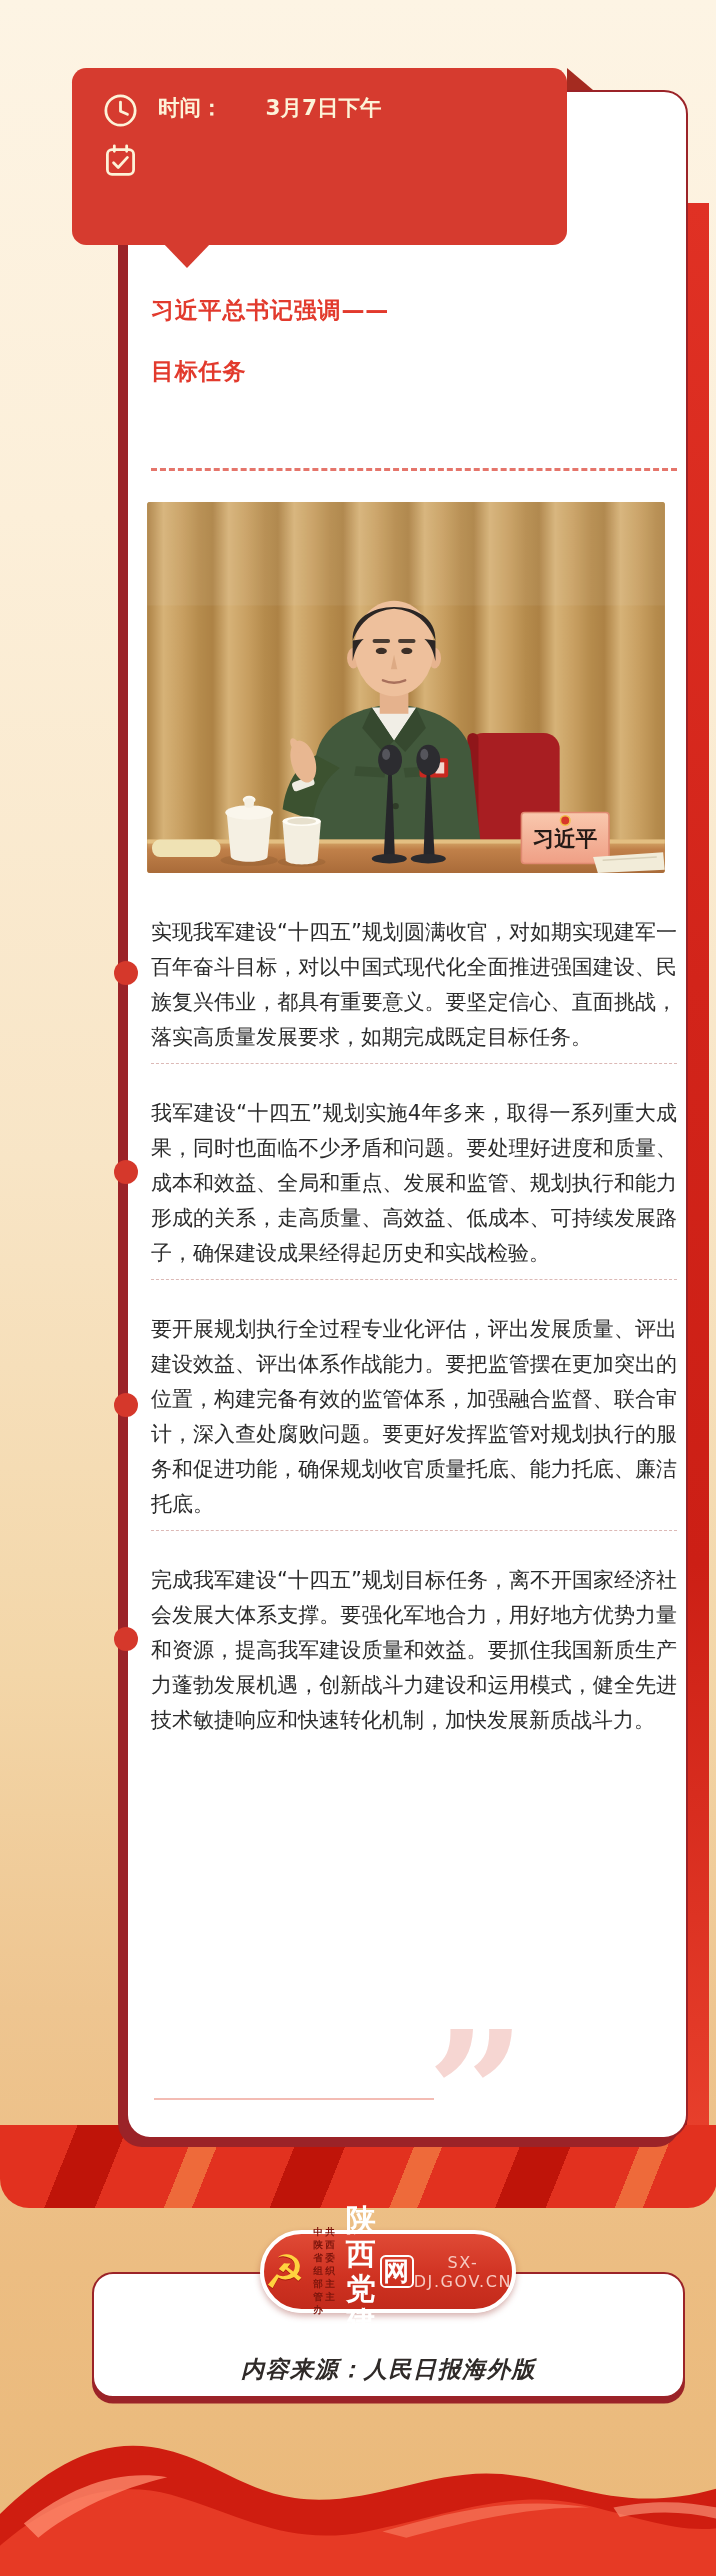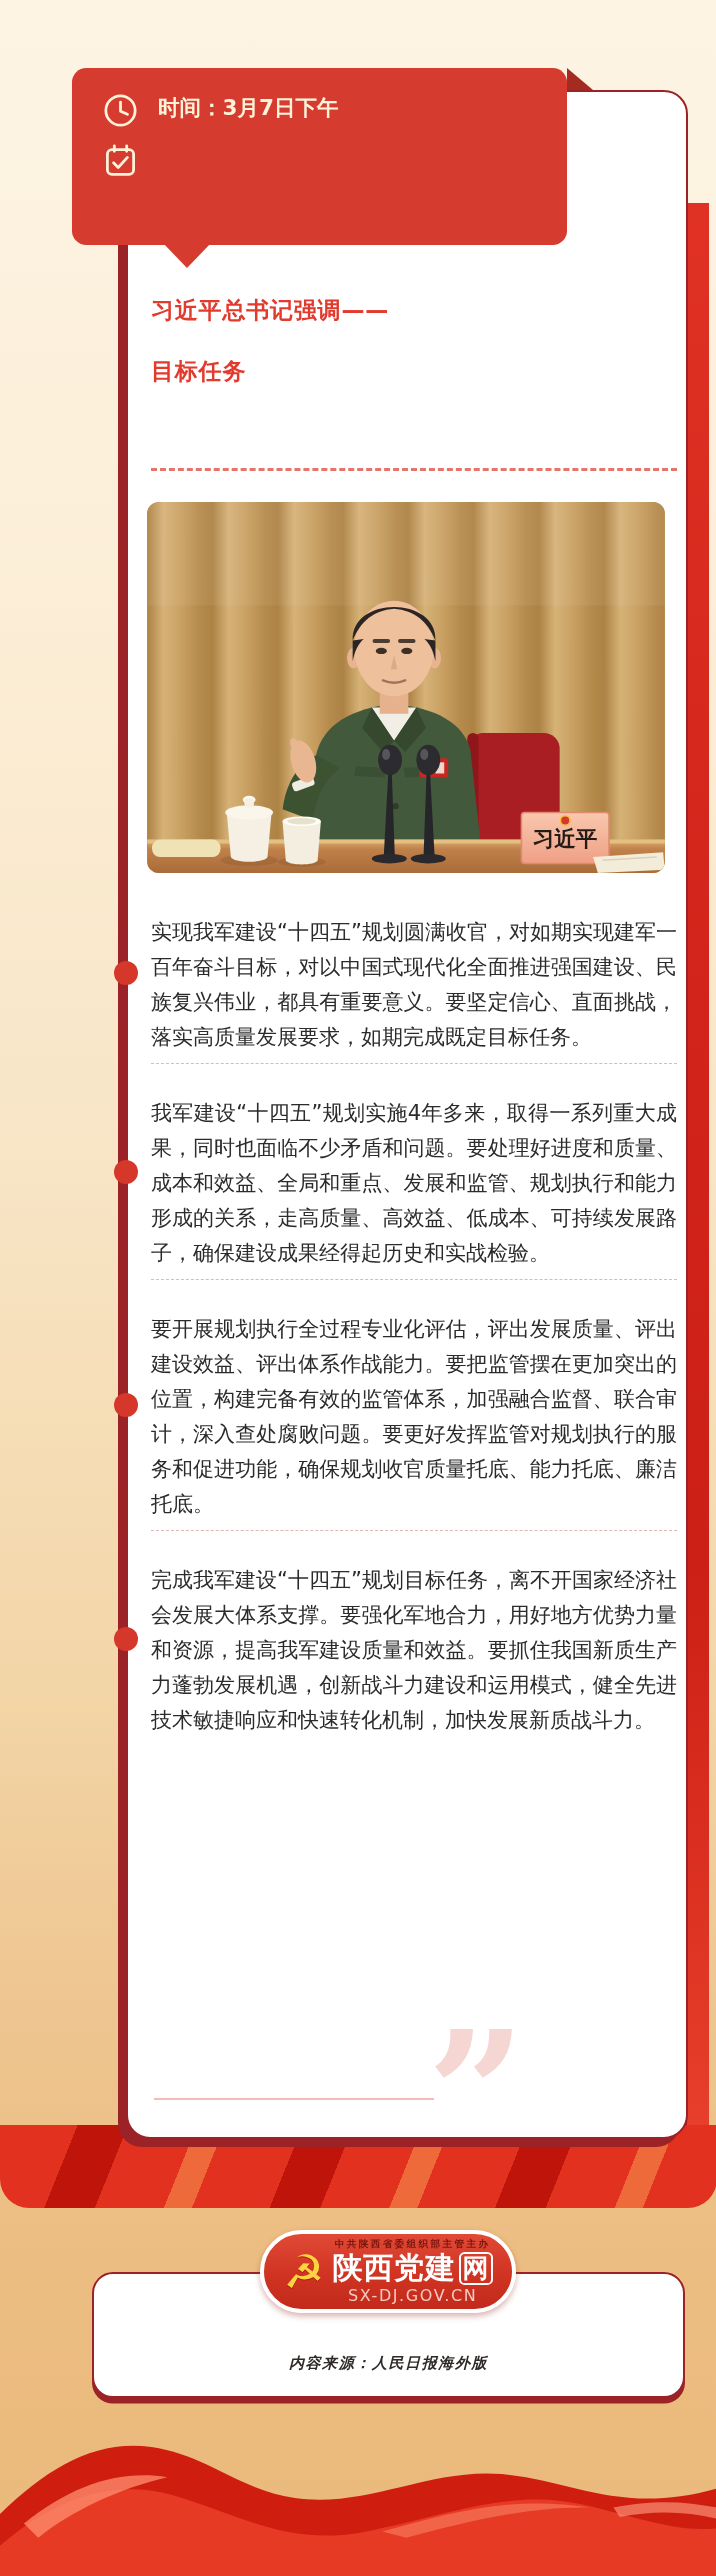--- a/index.html
+++ b/index.html
@@ -33,21 +33,21 @@
     box-shadow:-8px 8px 0 #9b2328;
   }
   
   .banner{
     position:absolute;left:72px;top:68px;width:495px;height:177px;z-index:3;
     background:#d63b2f;border-radius:14.3px;color:#fdf3d8;
     box-sizing:border-box;padding:24px 0 0 30px;
   }
   .banner-row{display:flex;align-items:flex-start;margin-bottom:12.7px;}
   .banner-icon{width:37px;height:37px;flex:0 0 37px;margin-right:19px;}
-  .banner-text{font-size:21.5px;font-weight:700;line-height:32px;display:flex;}
+  .banner-text{font-size:21.5px;font-weight:700;line-height:32px;display:flex;gap:43px;}
   .banner-label{flex:0 0 auto;}
   .banner-value{width:312px;}
   .banner-fold{
     position:absolute;left:567px;top:68px;width:26px;height:22px;z-index:3;
     background:#a42b20;clip-path:polygon(0 0,100% 100%,0 100%);
   }
   .banner-pointer{
     position:absolute;left:162px;top:242px;width:0;height:0;z-index:3;
     border-left:25px solid transparent;border-right:25px solid transparent;
     border-top:26px solid #d63b2f;
@@ -57,21 +57,21 @@
     position:absolute;left:151px;top:280px;width:526px;z-index:3;
     color:#e23a2d;font-size:23px;font-weight:900;line-height:61px;letter-spacing:0.8px;
   }
   .headline-divider{
     position:absolute;left:151px;top:468px;width:526px;height:0;z-index:3;
     border-top:3.2px dashed #e5756b;
   }
   
   .photo{
     position:absolute;left:147px;top:502px;width:518px;height:371px;z-index:3;
-    overflow:hidden;border-radius:12px;background:#c79f60;
+    overflow:hidden;border-radius:3px;background:#c79f60;
   }
   .photo svg{display:block;}
   .nameplate{
     position:absolute;left:374px;top:322px;width:88px;z-index:4;
     text-align:center;font-size:21.5px;font-weight:700;color:#241a16;
   }
   
   .article{position:absolute;left:151px;top:883px;width:526px;z-index:3;}
   .article p{
     margin:0;position:relative;padding:32px 0 8px 0;
@@ -94,35 +94,35 @@
     font-size:171px;line-height:1;color:#f6d6d2;font-weight:700;
   }
   
   .footer-card{
     position:absolute;left:92px;top:2272px;width:593px;height:126px;z-index:2;
     background:#ffffff;border:2.4px solid #9b2328;border-radius:21px;
     box-shadow:0 5.6px 0 #9b2328;box-sizing:border-box;
   }
   .source-line{
     position:absolute;left:0;top:80px;width:100%;text-align:center;
-    font-size:15px;font-style:italic;font-weight:700;color:#2f2a28;letter-spacing:1.6px;
+    font-size:23px;font-style:italic;font-weight:700;color:#2f2a28;letter-spacing:1.6px;
   }
   
   .logo-pill{
     position:absolute;left:260px;top:2230px;width:256px;height:83px;z-index:3;
     background:linear-gradient(180deg,#e04a36 0%,#d03322 55%,#c22a1b 100%);
     border:4.8px solid #ffffff;border-radius:48px;box-sizing:border-box;
     display:flex;align-items:center;justify-content:center;
     box-shadow:0 3.2px 6.4px rgba(140,35,25,0.35);
   }
   .party-emblem{
     font-family:"DejaVu Sans",sans-serif;font-size:46px;line-height:1;
     color:#ffd23f;margin-right:8px;text-shadow:0 0.8px 0 #a81b10;
   }
-  .logo-texts{display:flex;flex-direction:column;align-items:center;}
+  .logo-texts{display:flex;flex-direction:row;align-items:center;}
   .logo-supervisor{font-size:9.6px;color:#7d150c;letter-spacing:2.4px;font-weight:700;}
   .logo-brand{font-size:30px;font-weight:900;color:#ffffff;line-height:1.15;letter-spacing:0.8px;display:flex;align-items:center;}
   .logo-brand .boxed{
     display:inline-block;border:2.4px solid #ffffff;border-radius:5.6px;
     line-height:1;padding:0.8px 1.6px 2.4px 1.6px;margin-left:3.2px;font-size:26px;
   }
   .logo-url{font-size:16px;color:#f6c9c0;letter-spacing:1.6px;text-align:center;}
 </style>
 </head>
 <body>

